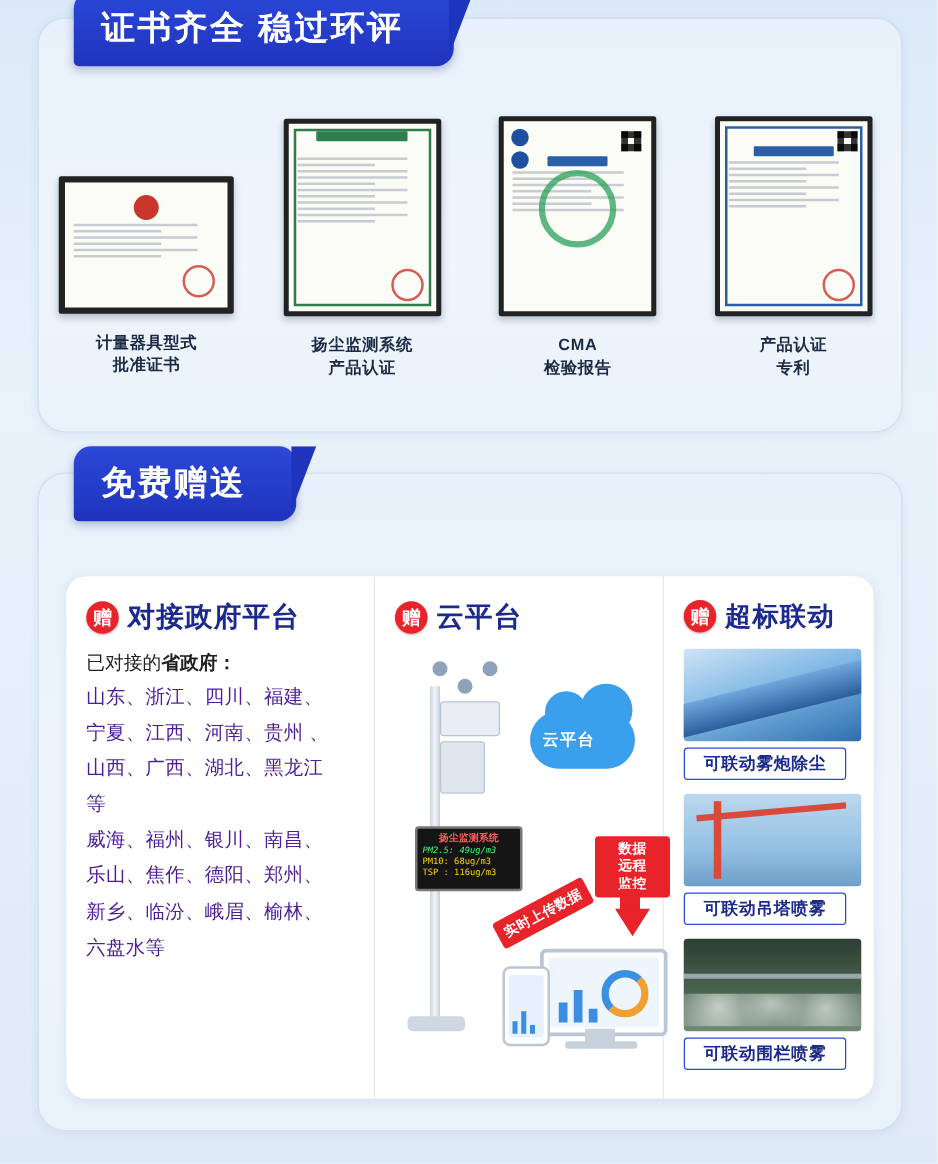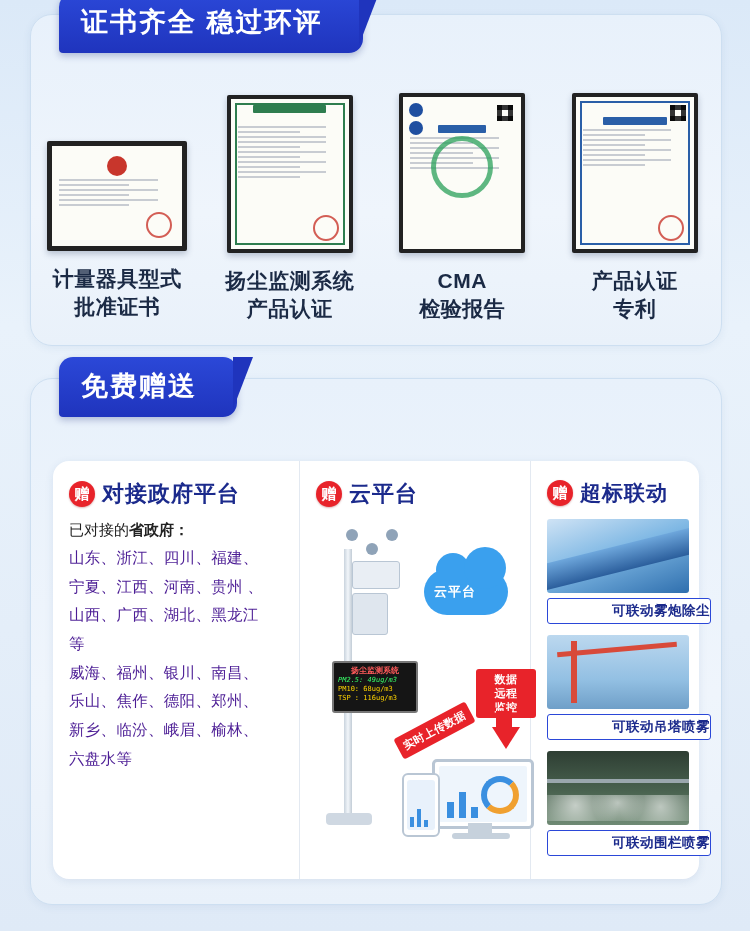--- a/index.html
+++ b/index.html
@@ -61,21 +61,21 @@
     width:128px;height:auto;background:#fcfcf7;display:block;
   }
   .c1 .cert-frame{padding:5px;}
   .c1 .cert-paper{width:130px;height:100px;}
   .c2 .cert-paper{width:118px;height:150px;}
   .c3 .cert-paper{width:118px;height:152px;}
   .c4 .cert-paper{width:118px;height:152px;}
   .c1{margin-bottom:2px;}
   .cert-cap{
     margin-top:14px;text-align:center;
-    font-size:21px;color:#1b2a45;font-weight:bold;line-height:1.35;
+    font-size:13px;color:#1b2a45;font-weight:bold;line-height:1.35;
     letter-spacing:.5px;
   }
 
   
   .gift-card{
     position:absolute;left:22px;top:82px;
     width:646px;height:418px;
     background:#fff;border-radius:16px;
     box-shadow:0 2px 9px rgba(40,80,140,.10);
     display:flex;
@@ -174,24 +174,24 @@
   }
   .p1{background:linear-gradient(160deg,#cfe3f5 0%,#7fb8e4 45%,#2f6fae 100%);}
   .p1::after{content:"";position:absolute;left:-10px;top:26px;width:170px;height:26px;background:linear-gradient(180deg,#6ea7dc,#2b5e9c);transform:rotate(-14deg);}
   .p2{background:linear-gradient(180deg,#bcd8ef 0%,#93c0e3 60%,#6f9fc8 100%);}
   .p2::before{content:"";position:absolute;left:24px;top:6px;width:6px;height:62px;background:#d84a3a;}
   .p2::after{content:"";position:absolute;left:10px;top:12px;width:120px;height:5px;background:#d84a3a;transform:rotate(-5deg);}
   .p3{background:linear-gradient(180deg,#2e3e33 0%,#4a6350 55%,#6f8a74 100%);}
   .p3::before{content:"";position:absolute;left:0;top:28px;width:142px;height:4px;background:#9aa7ad;}
   .p3::after{content:"";position:absolute;left:0;top:44px;width:142px;height:26px;background:radial-gradient(circle at 20% 40%,rgba(255,255,255,.65),transparent 38%),radial-gradient(circle at 50% 30%,rgba(255,255,255,.6),transparent 36%),radial-gradient(circle at 80% 45%,rgba(255,255,255,.6),transparent 36%);}
   .photo-cap{
-    margin-top:5px;width:164px;box-sizing:border-box;
+    margin-top:5px;width:130px;box-sizing:border-box;
     border:1px solid #2b48d8;border-radius:3px;
     color:#1b2a8c;font-size:13.5px;font-weight:bold;
-    text-align:right;padding:3px 0;background:#fff;letter-spacing:.5px;
+    text-align:center;padding:3px 0;background:#fff;letter-spacing:.5px;
   }
 
   
   .doc{position:relative;width:100%;height:100%;box-sizing:border-box;padding:6px 7px;overflow:hidden;}
   .doc .hd{height:8px;background:#c8362c;margin:0 auto 4px;width:70%;border-radius:1px;}
   .doc .hd.green{background:#2e7d4f;}
   .doc .hd.blue{background:#2a5fa8;}
   .doc .ln{height:2px;background:#c8ccd2;margin:3px 0;}
   .doc .ln.s{width:60%;}
   .doc .ln.m{width:85%;}

